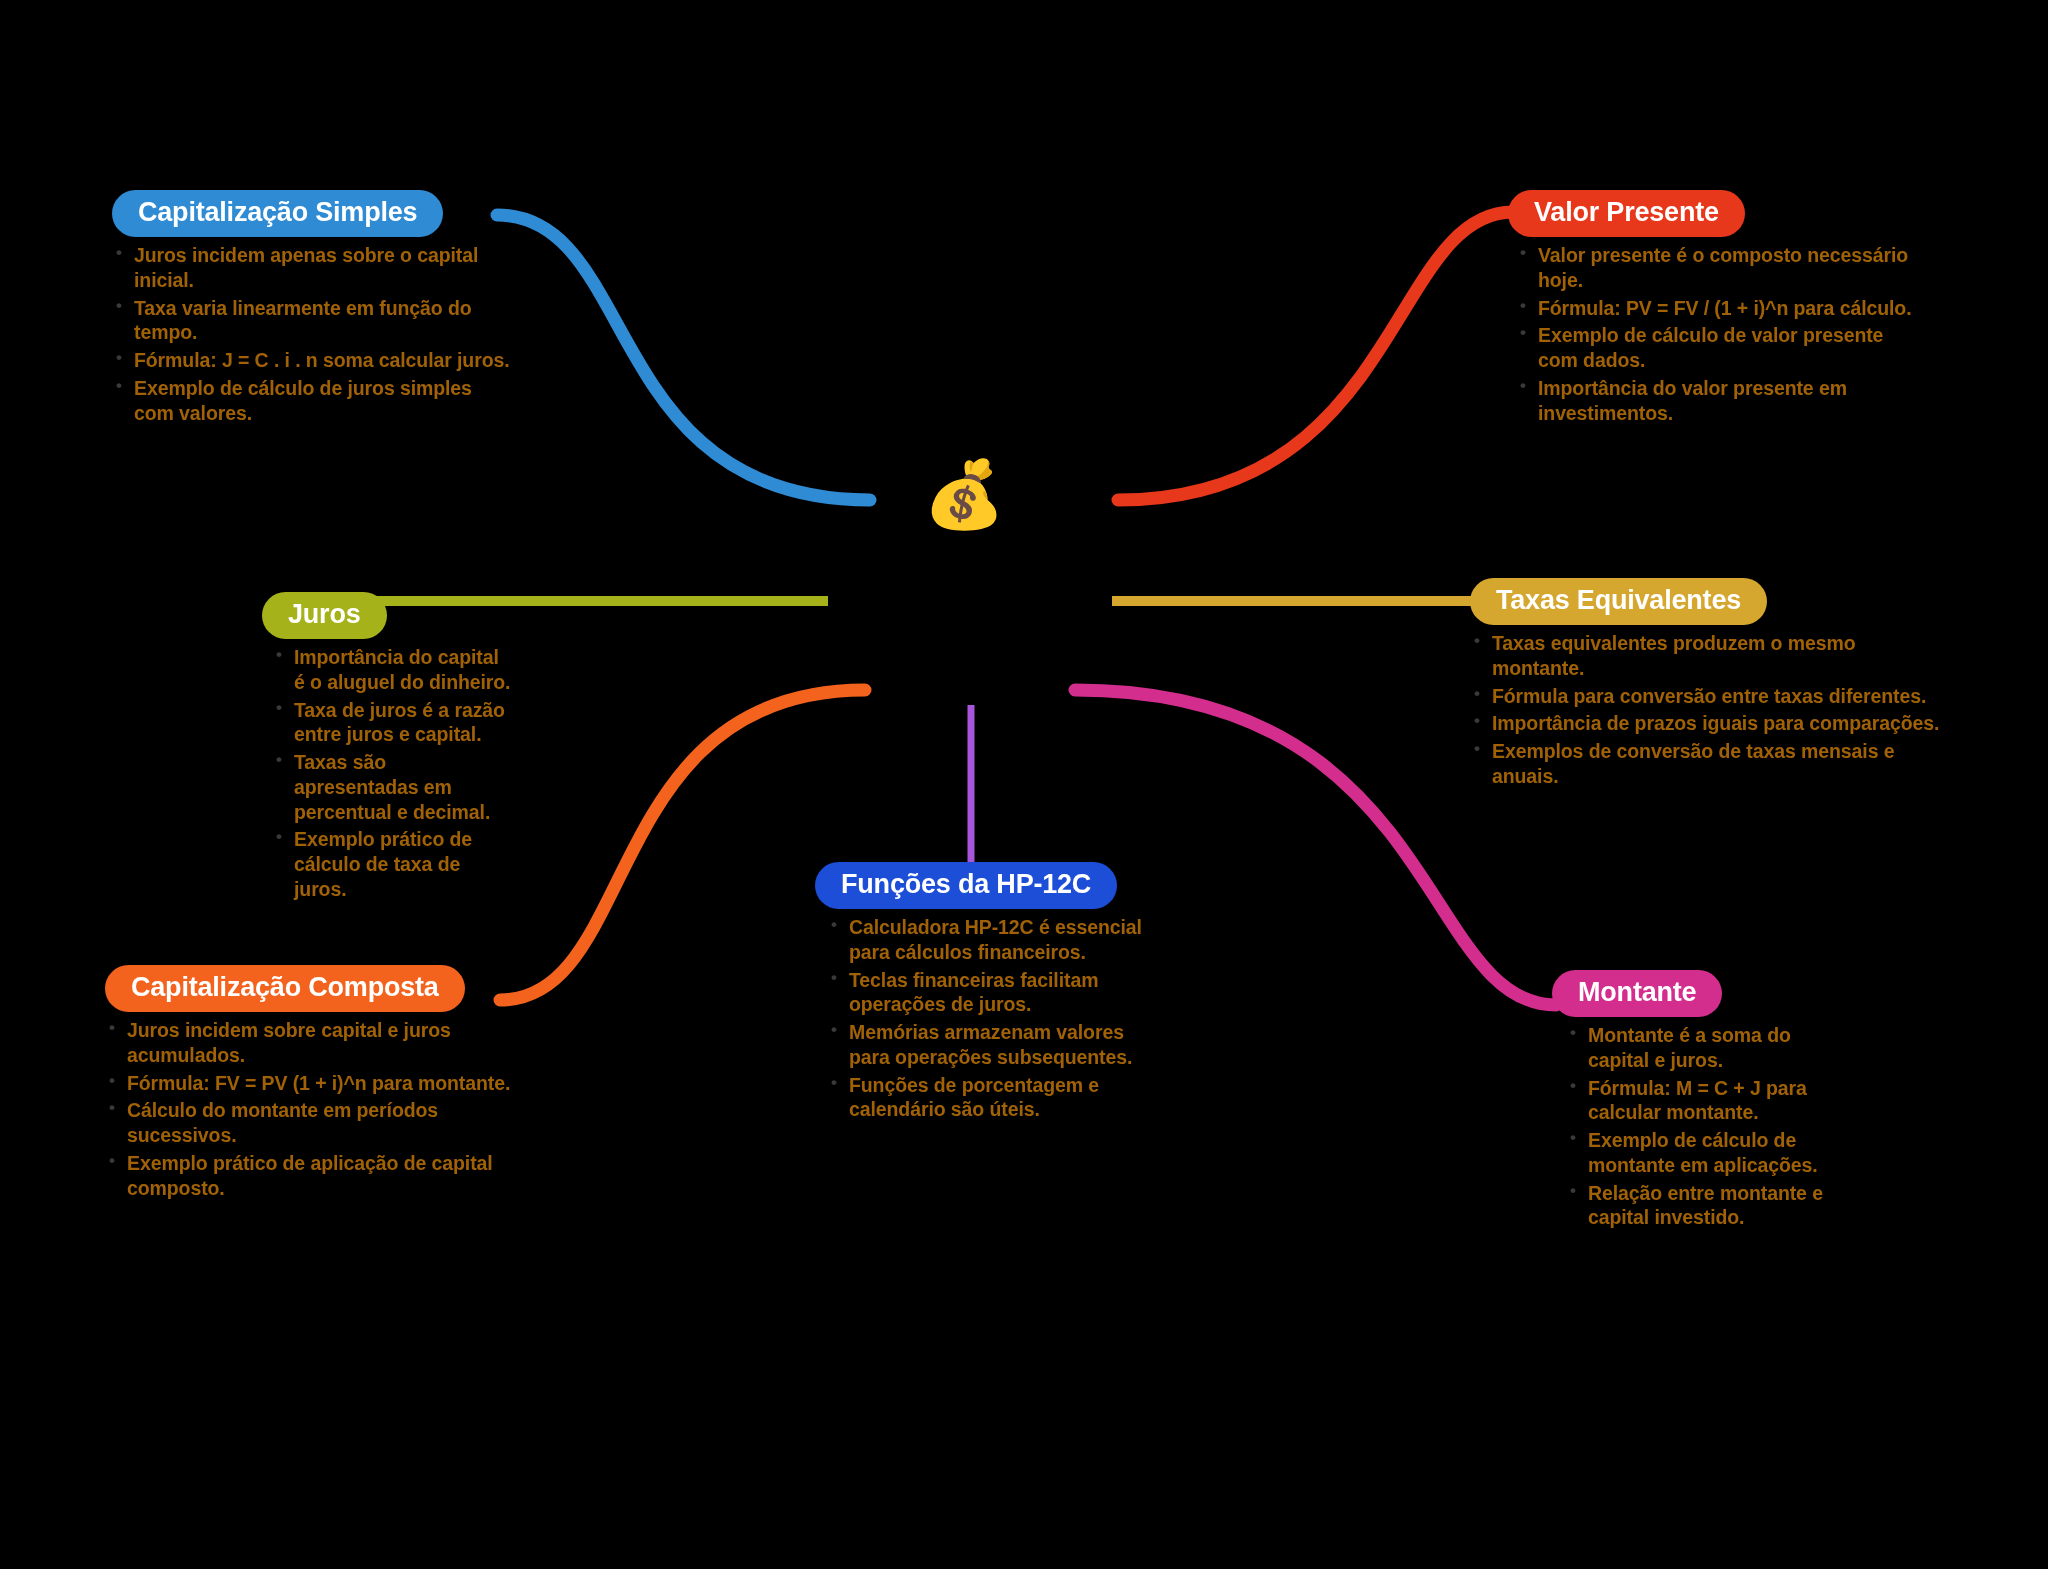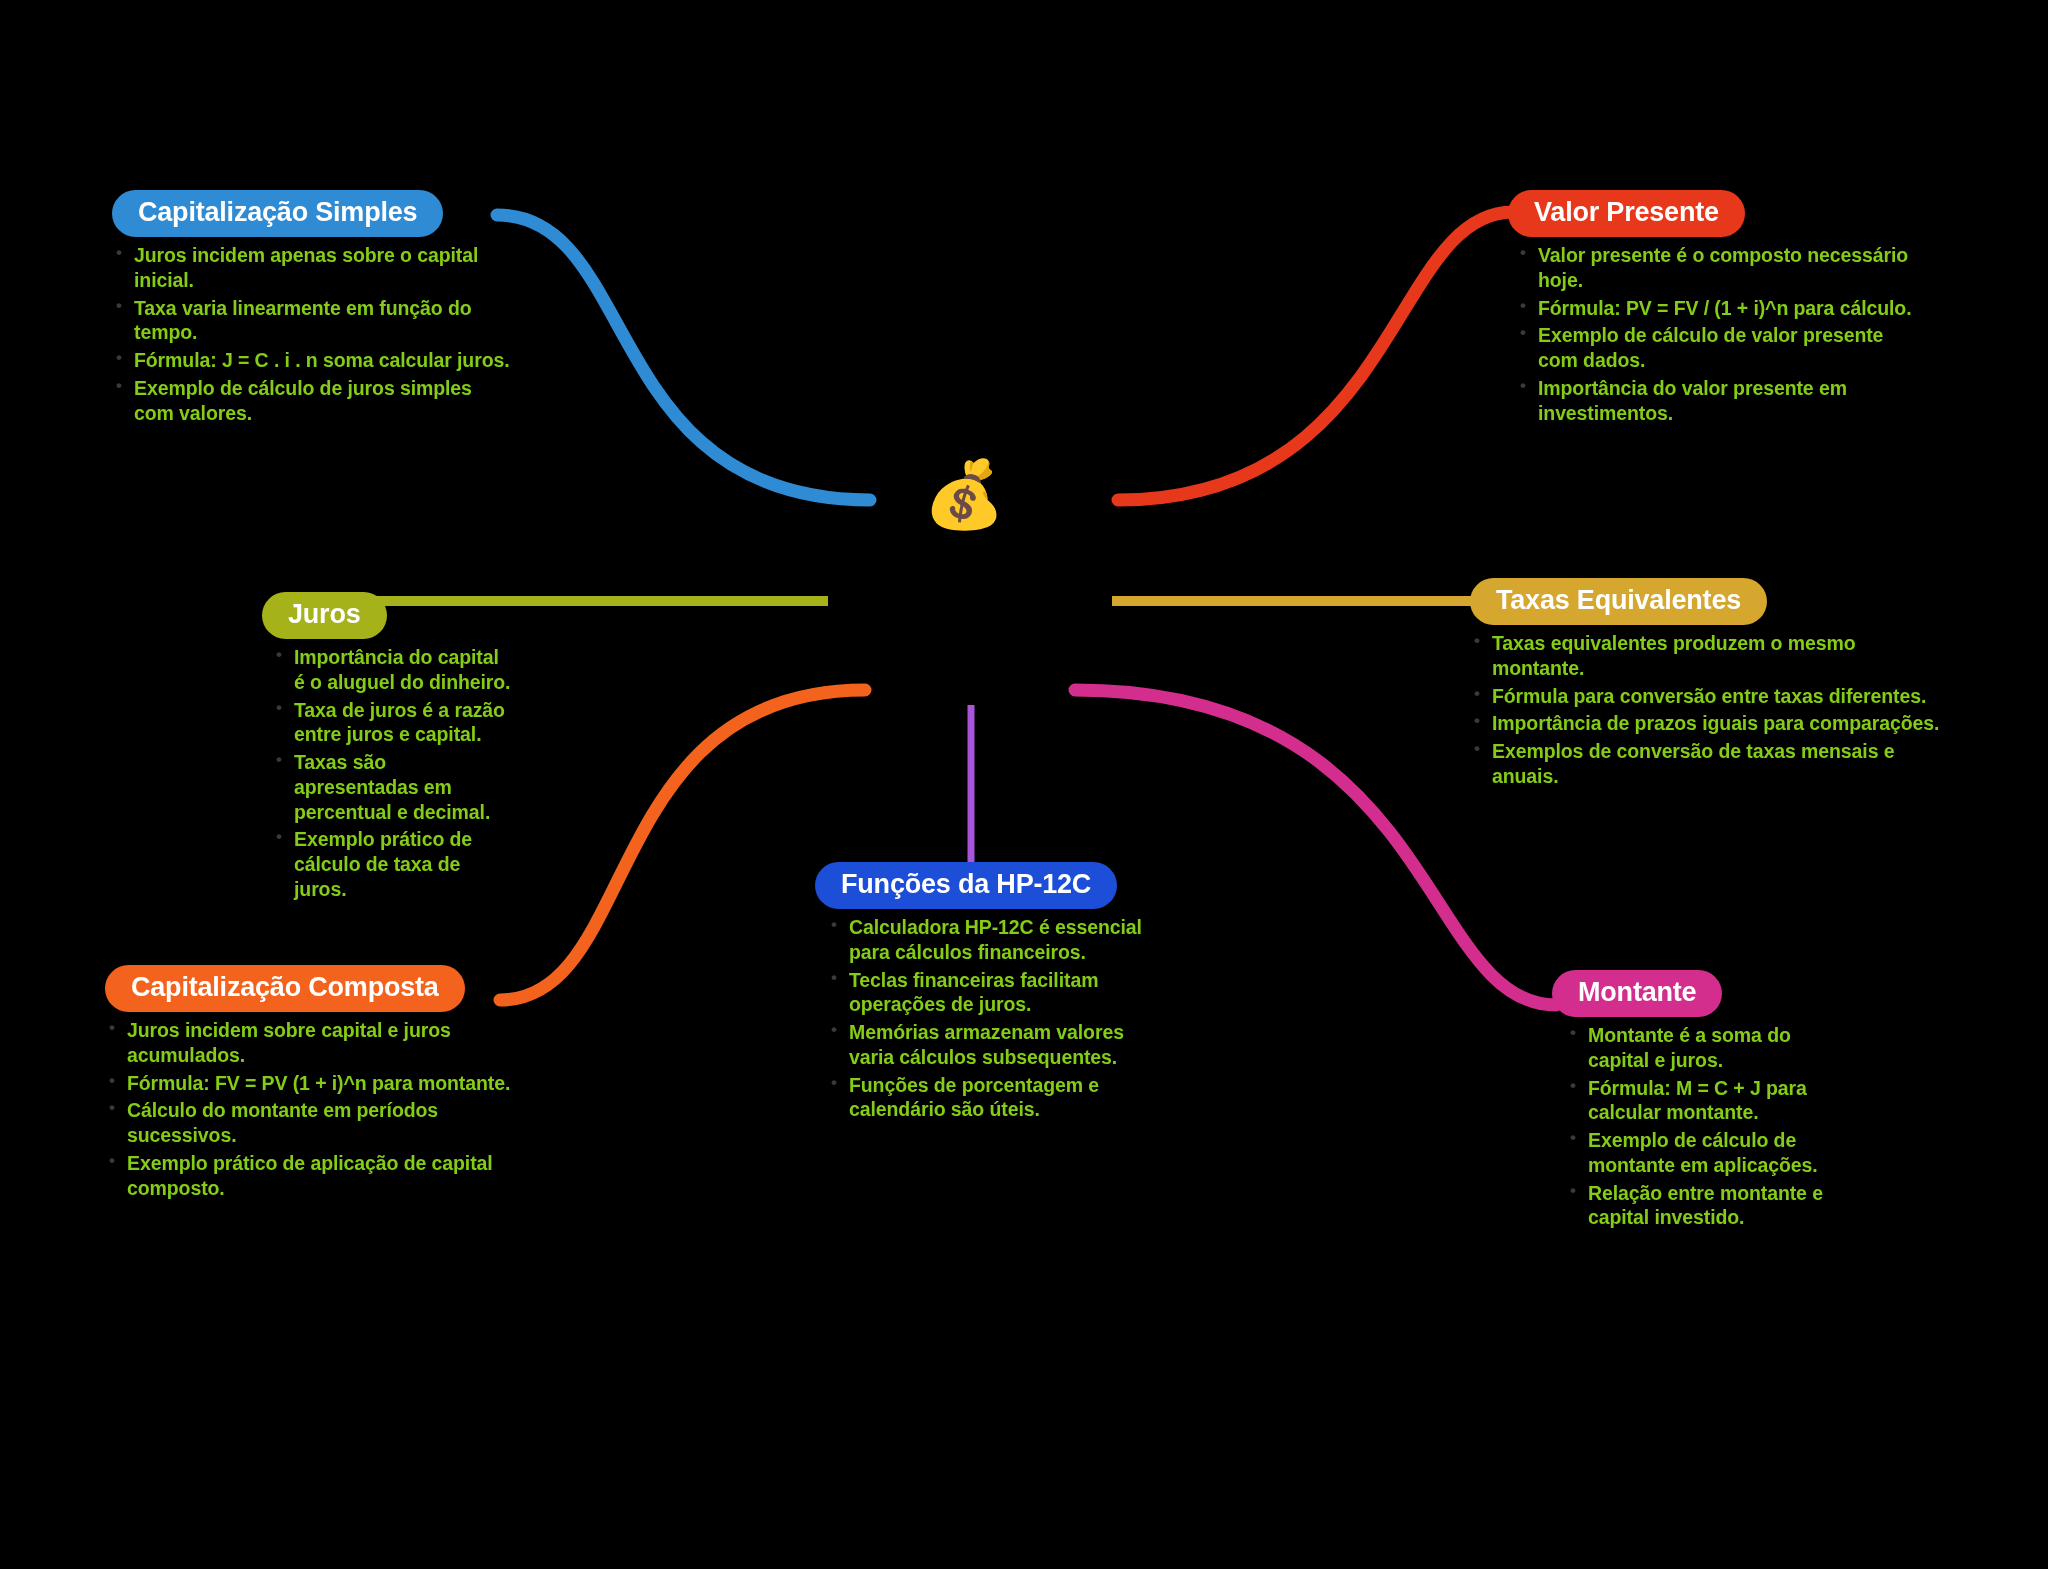--- a/index.html
+++ b/index.html
@@ -37,21 +37,21 @@
     white-space: nowrap;
     line-height: 1.0;
   }
   .bullets {
     list-style: none;
     margin: 6px 0 0 0;
     padding: 0;
   }
   .bullets li {
     position: relative;
-    color: #84cc16;
+    color: #a16207;
     font-size: 19.5px;
     font-weight: bold;
     line-height: 1.27;
     padding-left: 22px;
     margin-bottom: 3px;
     letter-spacing: -0.1px;
   }
   .bullets li::before {
     content: "\2022";
     position: absolute;
@@ -159,21 +159,21 @@
       <li>Cálculo do montante em períodos sucessivos.</li>
       <li>Exemplo prático de aplicação de capital composto.</li>
     </ul>
   </div>
 
   <div class="branch" id="b-hp12c">
     <div class="pill" style="background: #1d4ed8;">Funções da HP-12C</div>
     <ul class="bullets">
       <li>Calculadora HP-12C é essencial para cálculos financeiros.</li>
       <li>Teclas financeiras facilitam operações de juros.</li>
-      <li>Memórias armazenam valores varia cálculos subsequentes.</li>
+      <li>Memórias armazenam valores para operações subsequentes.</li>
       <li>Funções de porcentagem e calendário são úteis.</li>
     </ul>
   </div>
 
   <div class="branch" id="b-montante">
     <div class="pill" style="background: rgb(211, 46, 142);">Montante</div>
     <ul class="bullets">
       <li>Montante é a soma do capital e juros.</li>
       <li>Fórmula: M = C + J para calcular montante.</li>
       <li>Exemplo de cálculo de montante em aplicações.</li>

